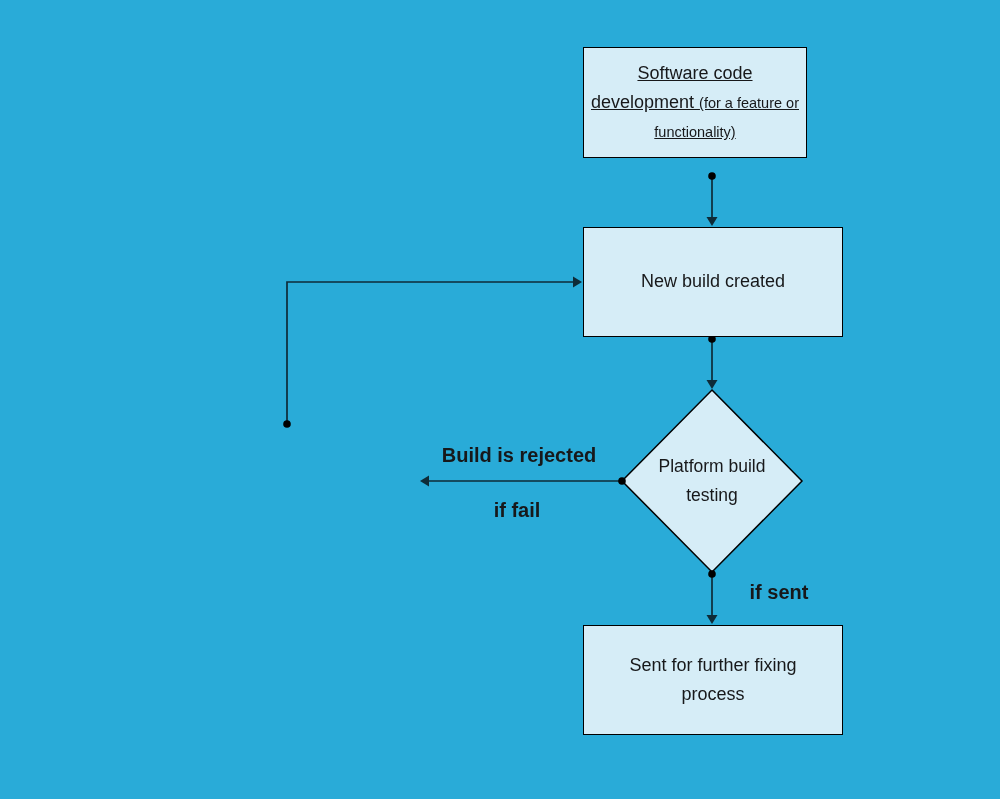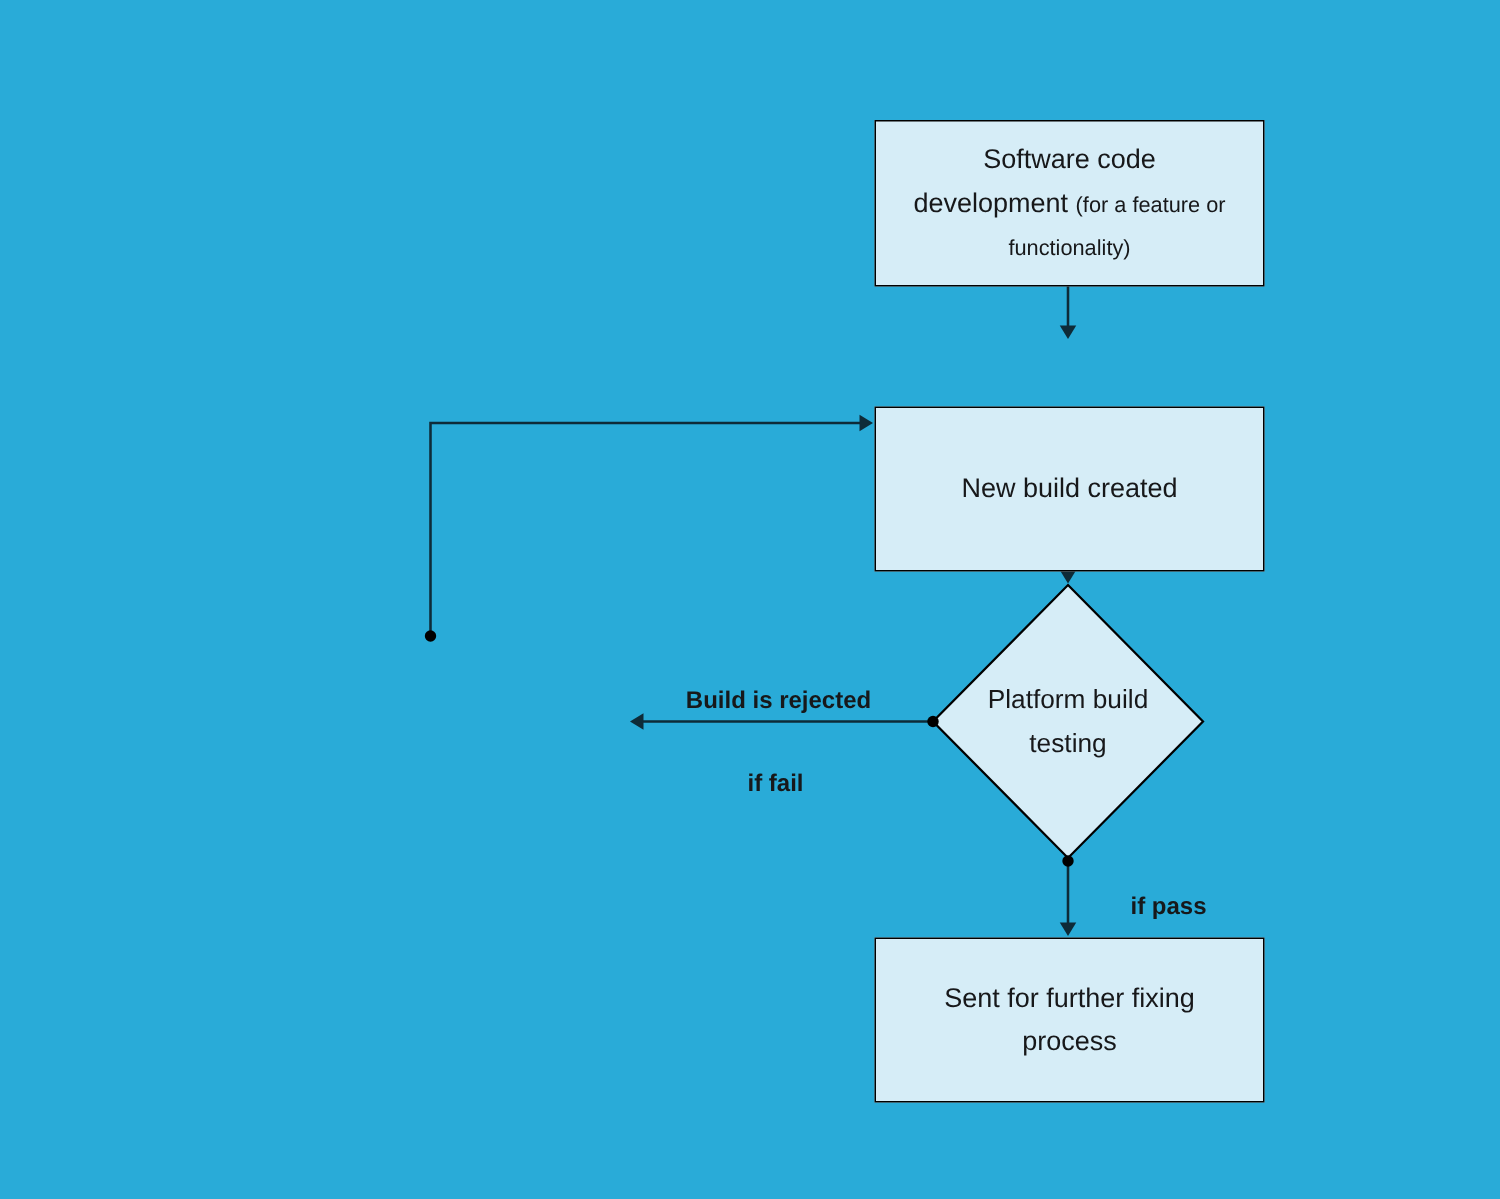--- a/index.html
+++ b/index.html
@@ -27,41 +27,40 @@
     position:absolute;
     background:var(--node-fill);
     border:1.5px solid var(--node-border);
     display:flex;align-items:center;justify-content:center;
     text-align:center;
     color:var(--text);
     font-size:18px;
     line-height:1.62;
   }
   .node .inner{display:block;}
-  .node-dev{left:583px;top:80px;width:260px;height:111px;}
+  .node-dev{left:583px;top:47px;width:224px;height:111px;text-decoration:underline;}
   .node-dev .inner{width:212px;line-height:1.6;}
   .node-dev .note{font-size:14.5px;}
-  .node-build{left:583px;top:227px;width:260px;height:110px;margin-top:44px;}
+  .node-build{left:583px;top:227px;width:260px;height:110px;}
   .node-fixing{left:157px;top:425px;width:260px;height:112px;}
   .node-further{left:583px;top:625px;width:260px;height:110px;}
   .node-further .inner{width:230px;}
   .diamond-text{
     position:absolute;left:652px;top:436px;width:120px;height:90px;
     display:flex;align-items:center;justify-content:center;
     text-align:center;color:var(--text);
     font-size:17.5px;line-height:1.67;
   }
   .diamond-text .inner{width:110px;}
   .edge-label{
     position:absolute;
     transform:translate(-50%,-50%);
     color:var(--text);
-    font-size:16px;font-weight:700;
+    font-size:20px;font-weight:700;
     white-space:nowrap;
-    margin-top:13px;
   }
   .label-rejected{left:519px;top:455px;}
   .label-fail{left:517px;top:510px;}
   .label-pass{left:779px;top:592px;}
 </style>
 </head>
 <body>
 
 <div class="canvas">
 
@@ -112,15 +111,15 @@
   <div class="node node-further">
     <span class="inner">Sent for further fixing process</span>
   </div>
 
   <div class="diamond-text">
     <span class="inner">Platform build testing</span>
   </div>
 
   <div class="edge-label label-rejected">Build is rejected</div>
   <div class="edge-label label-fail">if fail</div>
-  <div class="edge-label label-pass">if pass</div>
+  <div class="edge-label label-pass">if sent</div>
 
 </div>
 
 </body></html>

